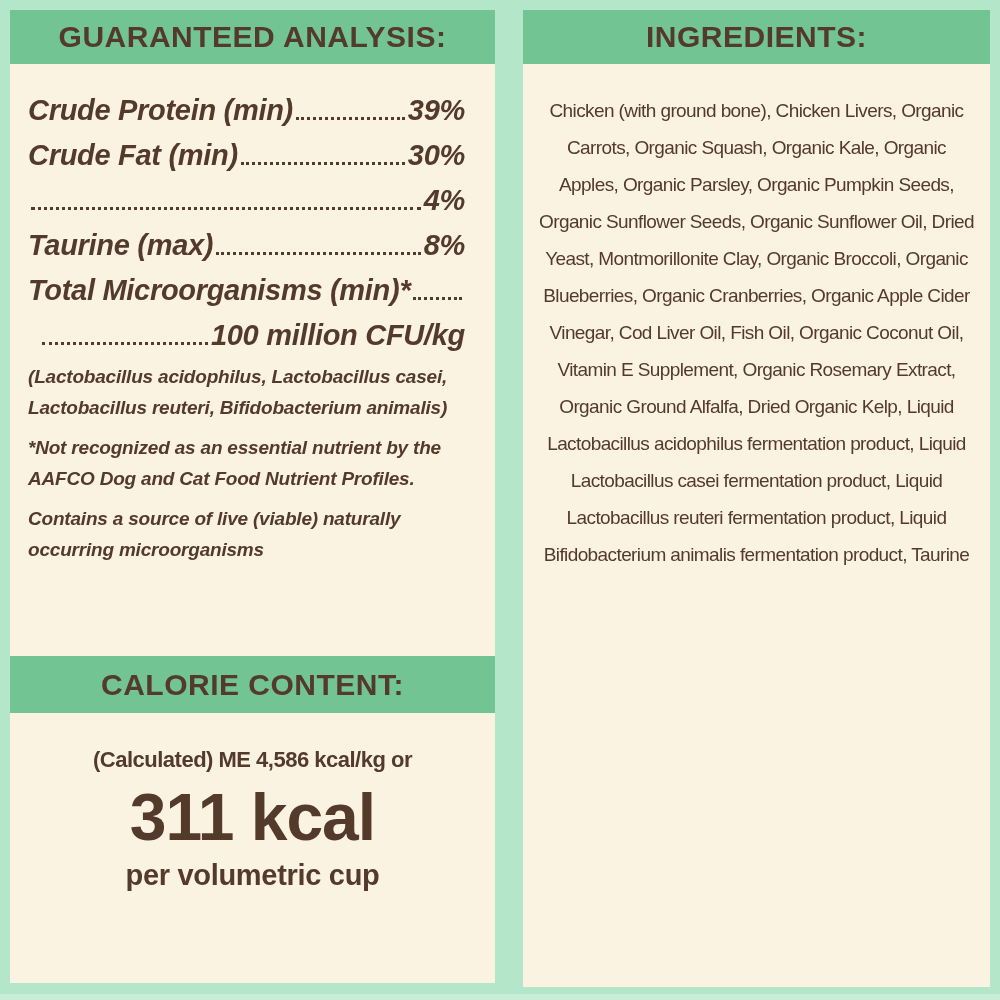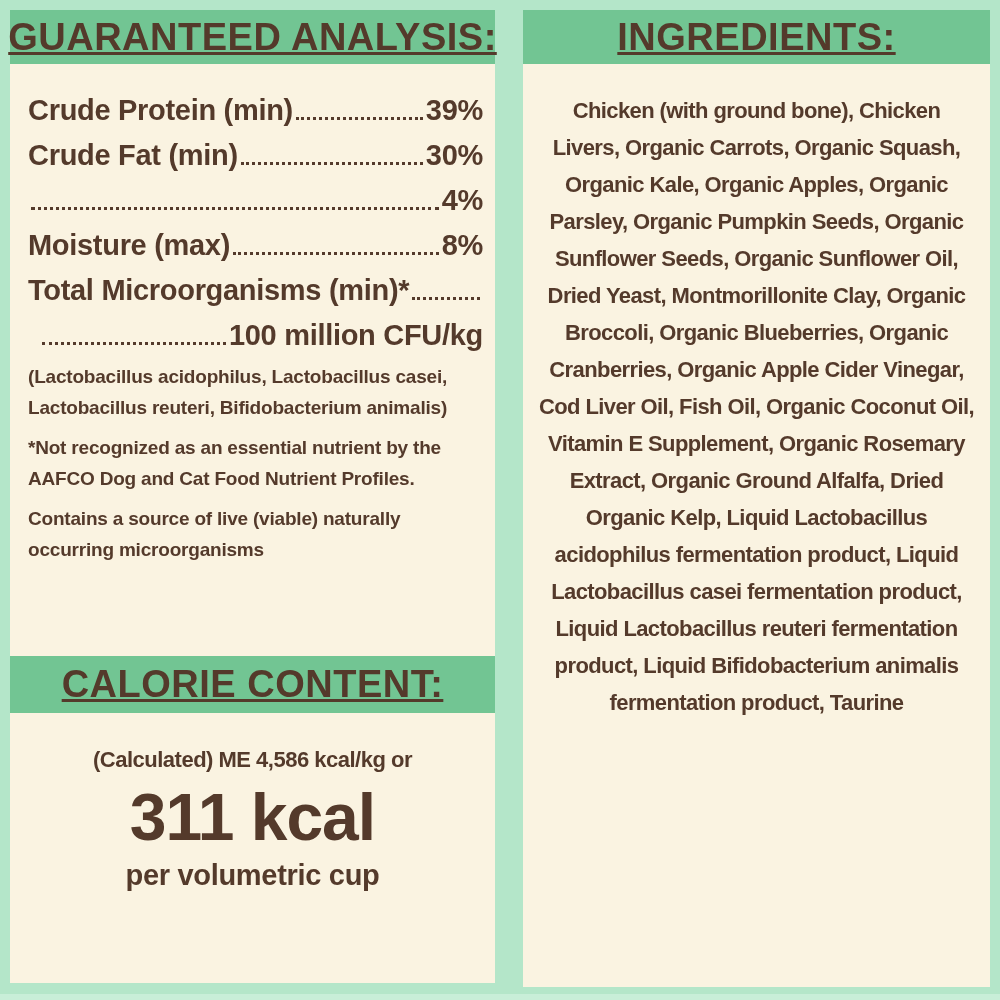--- a/index.html
+++ b/index.html
@@ -26,25 +26,26 @@
     display:flex;flex-direction:column;
   }
   .panel-left{width:485px;height:973px;}
   .panel-right{width:467px;height:977px;}
   .band{
     background:var(--band);
     height:54px;flex:0 0 54px;
     display:flex;align-items:center;justify-content:center;
   }
   .band-title{
-    font-size:38px;font-weight:bold;letter-spacing:0.5px;white-space:nowrap;text-decoration:underline;
+    font-size:30px;font-weight:bold;letter-spacing:0.5px;white-space:nowrap;
   }
   .analysis-body{
     flex:1 1 auto;
-    padding:30px 12px 0 18px;
+    padding:30px 30px 0 18px;
+    font-style:italic;
   }
   .ga-row{
     display:flex;align-items:baseline;
     font-size:29px;font-weight:bold;letter-spacing:-0.3px;
     margin-bottom:12px;white-space:nowrap;
   }
   .ga-leader{
     flex:1 1 auto;
     border-bottom:3px dotted var(--text);
     margin:0 3px 7px 3px;
@@ -74,21 +75,21 @@
     margin-top:6px;
   }
   .calorie-line3{
     font-size:29px;font-weight:bold;letter-spacing:-0.3px;
     margin-top:4px;
   }
   .ingredients-body{
     flex:1 1 auto;
     padding:28px 14px 0 14px;
     text-align:center;
-    font-size:22px;font-weight:bold;line-height:37px;letter-spacing:-0.6px;
+    font-size:19px;font-weight:normal;line-height:37px;letter-spacing:-0.6px;
   }
   .bottom-strip{
     position:absolute;left:0;bottom:0;width:1000px;height:6px;
     background:var(--bottom_strip);
   }
 </style>
 </head>
 <body>
 
 <div class="label-wrap">
@@ -112,21 +113,21 @@
         <span class="ga-leader"></span>
         <span>30%</span>
       </div>
 
       <div class="ga-row">
         <span class="ga-leader"></span>
         <span>4%</span>
       </div>
 
       <div class="ga-row">
-        <span>Moisture (max)</span>
+        <span>Taurine (max)</span>
         <span class="ga-leader"></span>
         <span>8%</span>
       </div>
 
       <div class="ga-row">
         <span>Total Microorganisms (min)*</span>
         <span class="ga-leader"></span>
       </div>
 
       <div class="ga-row cfu-row">

